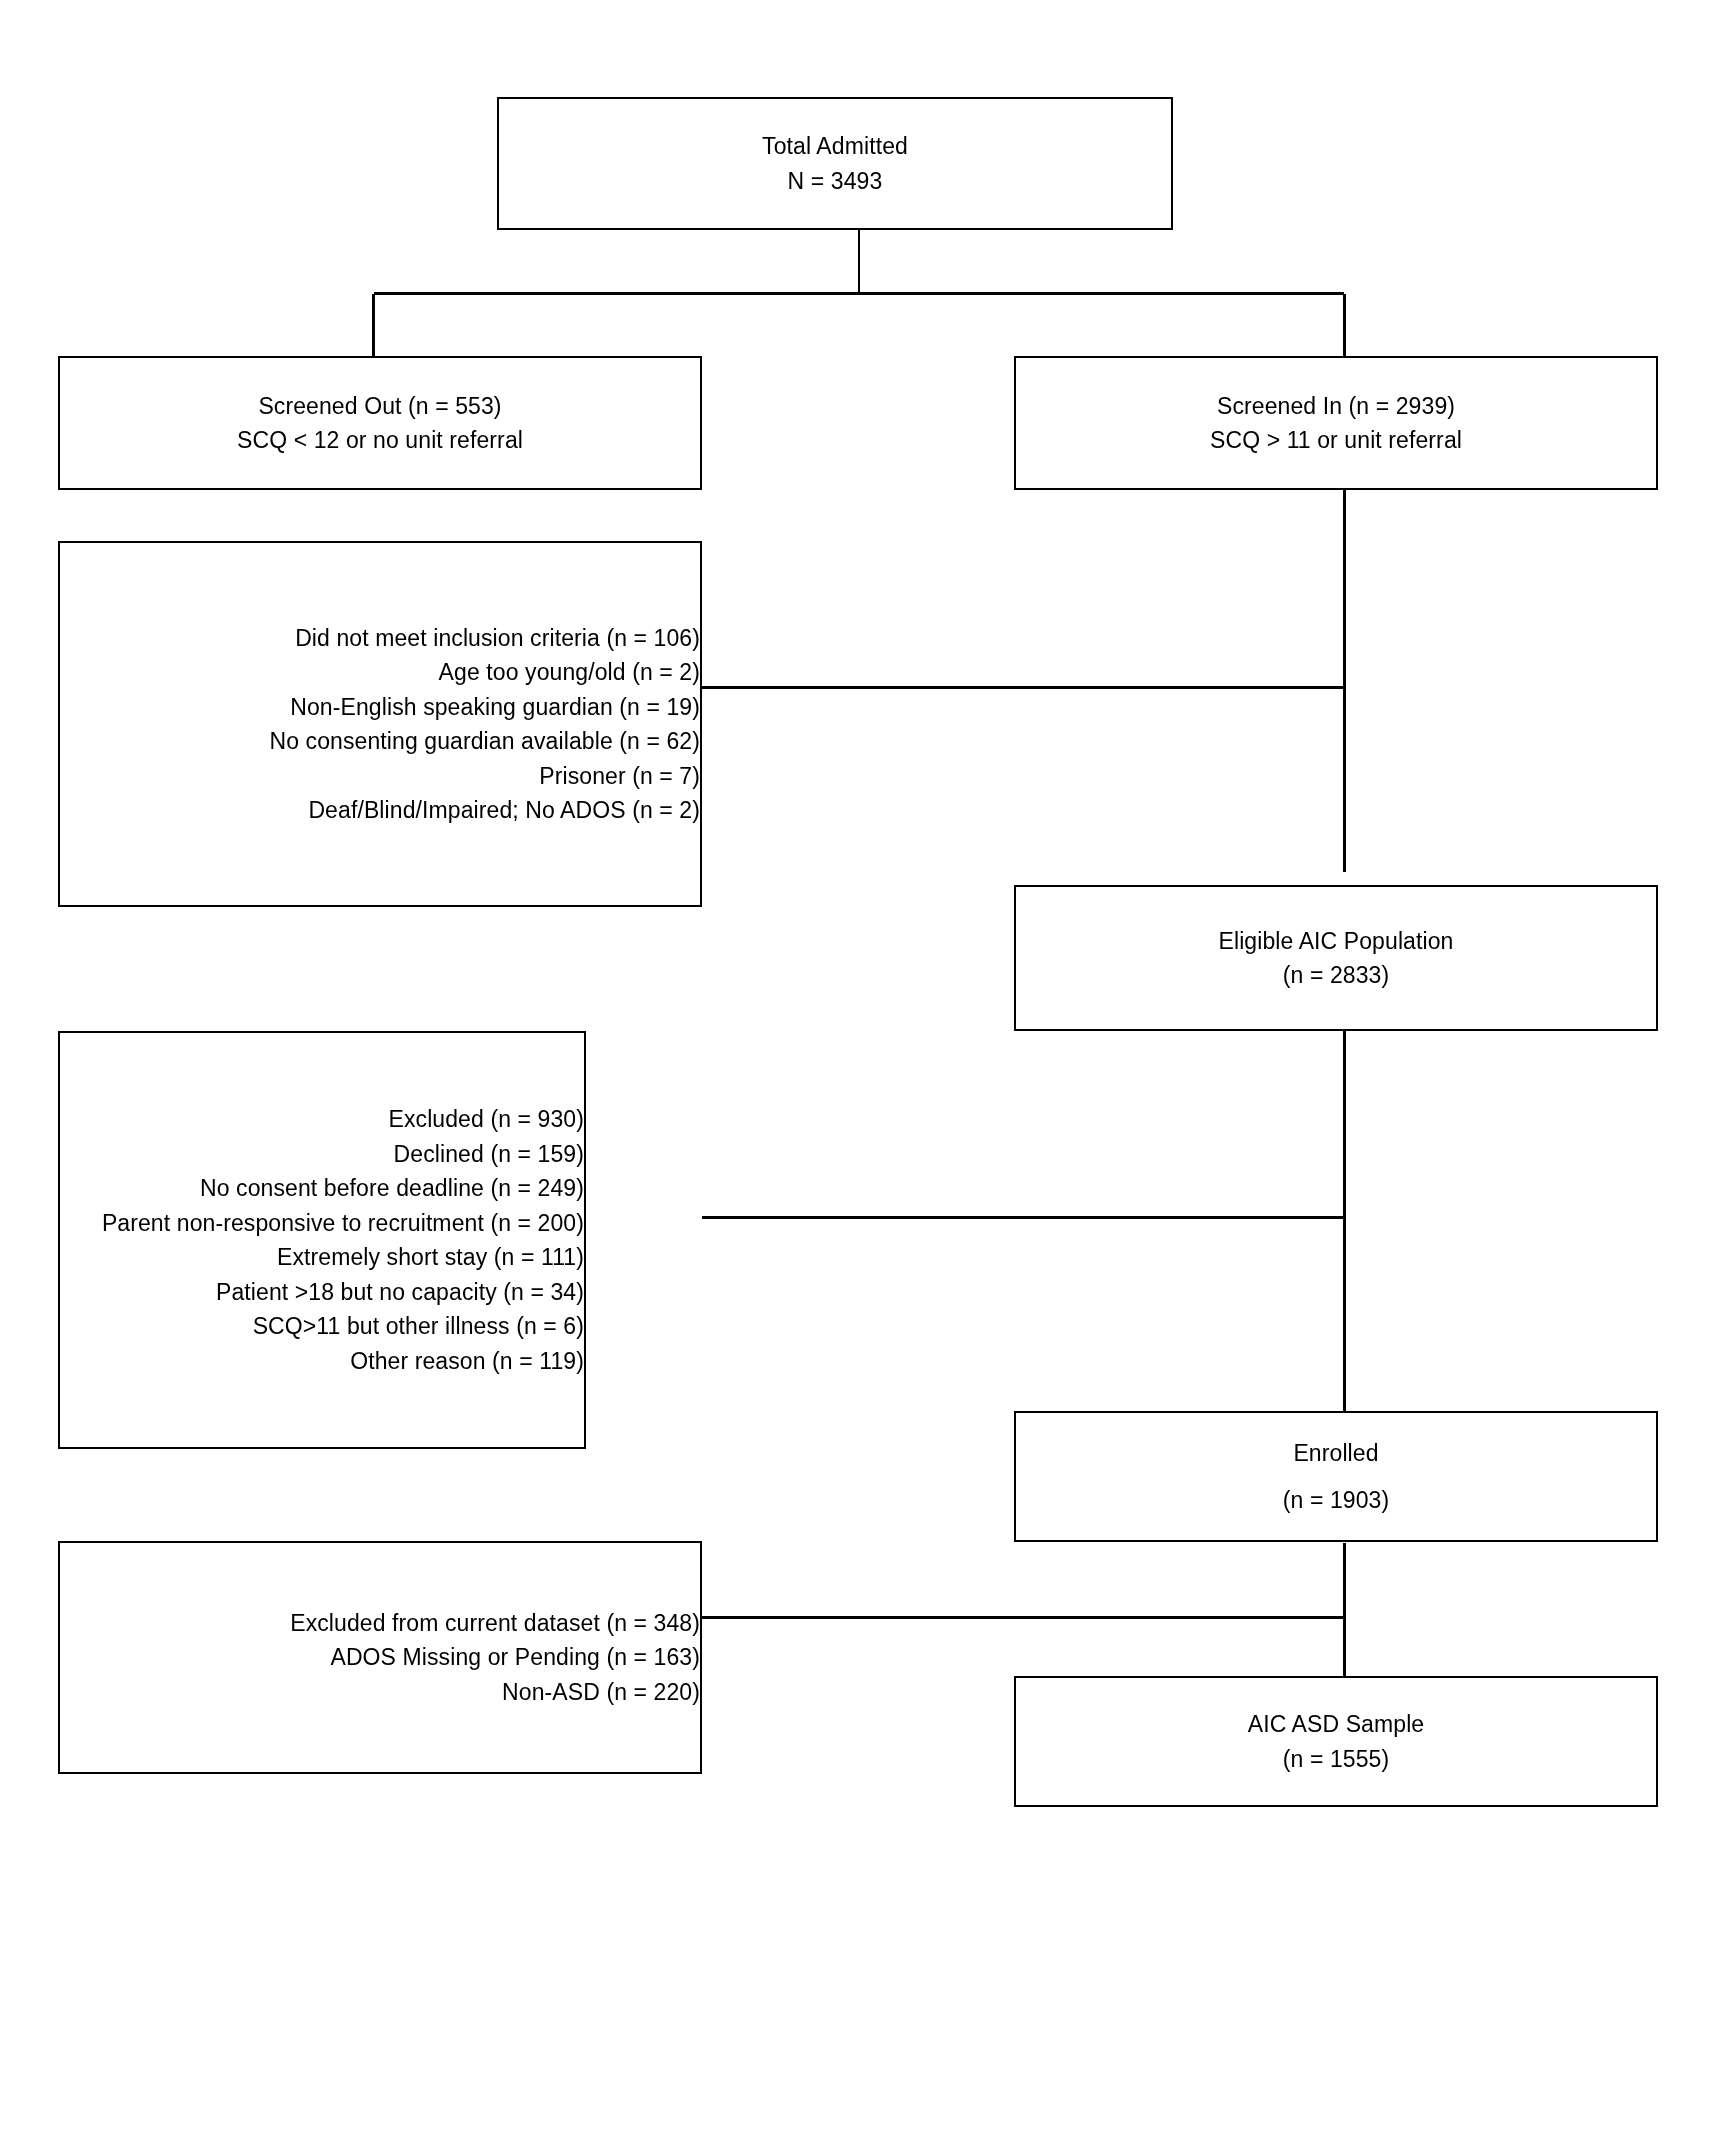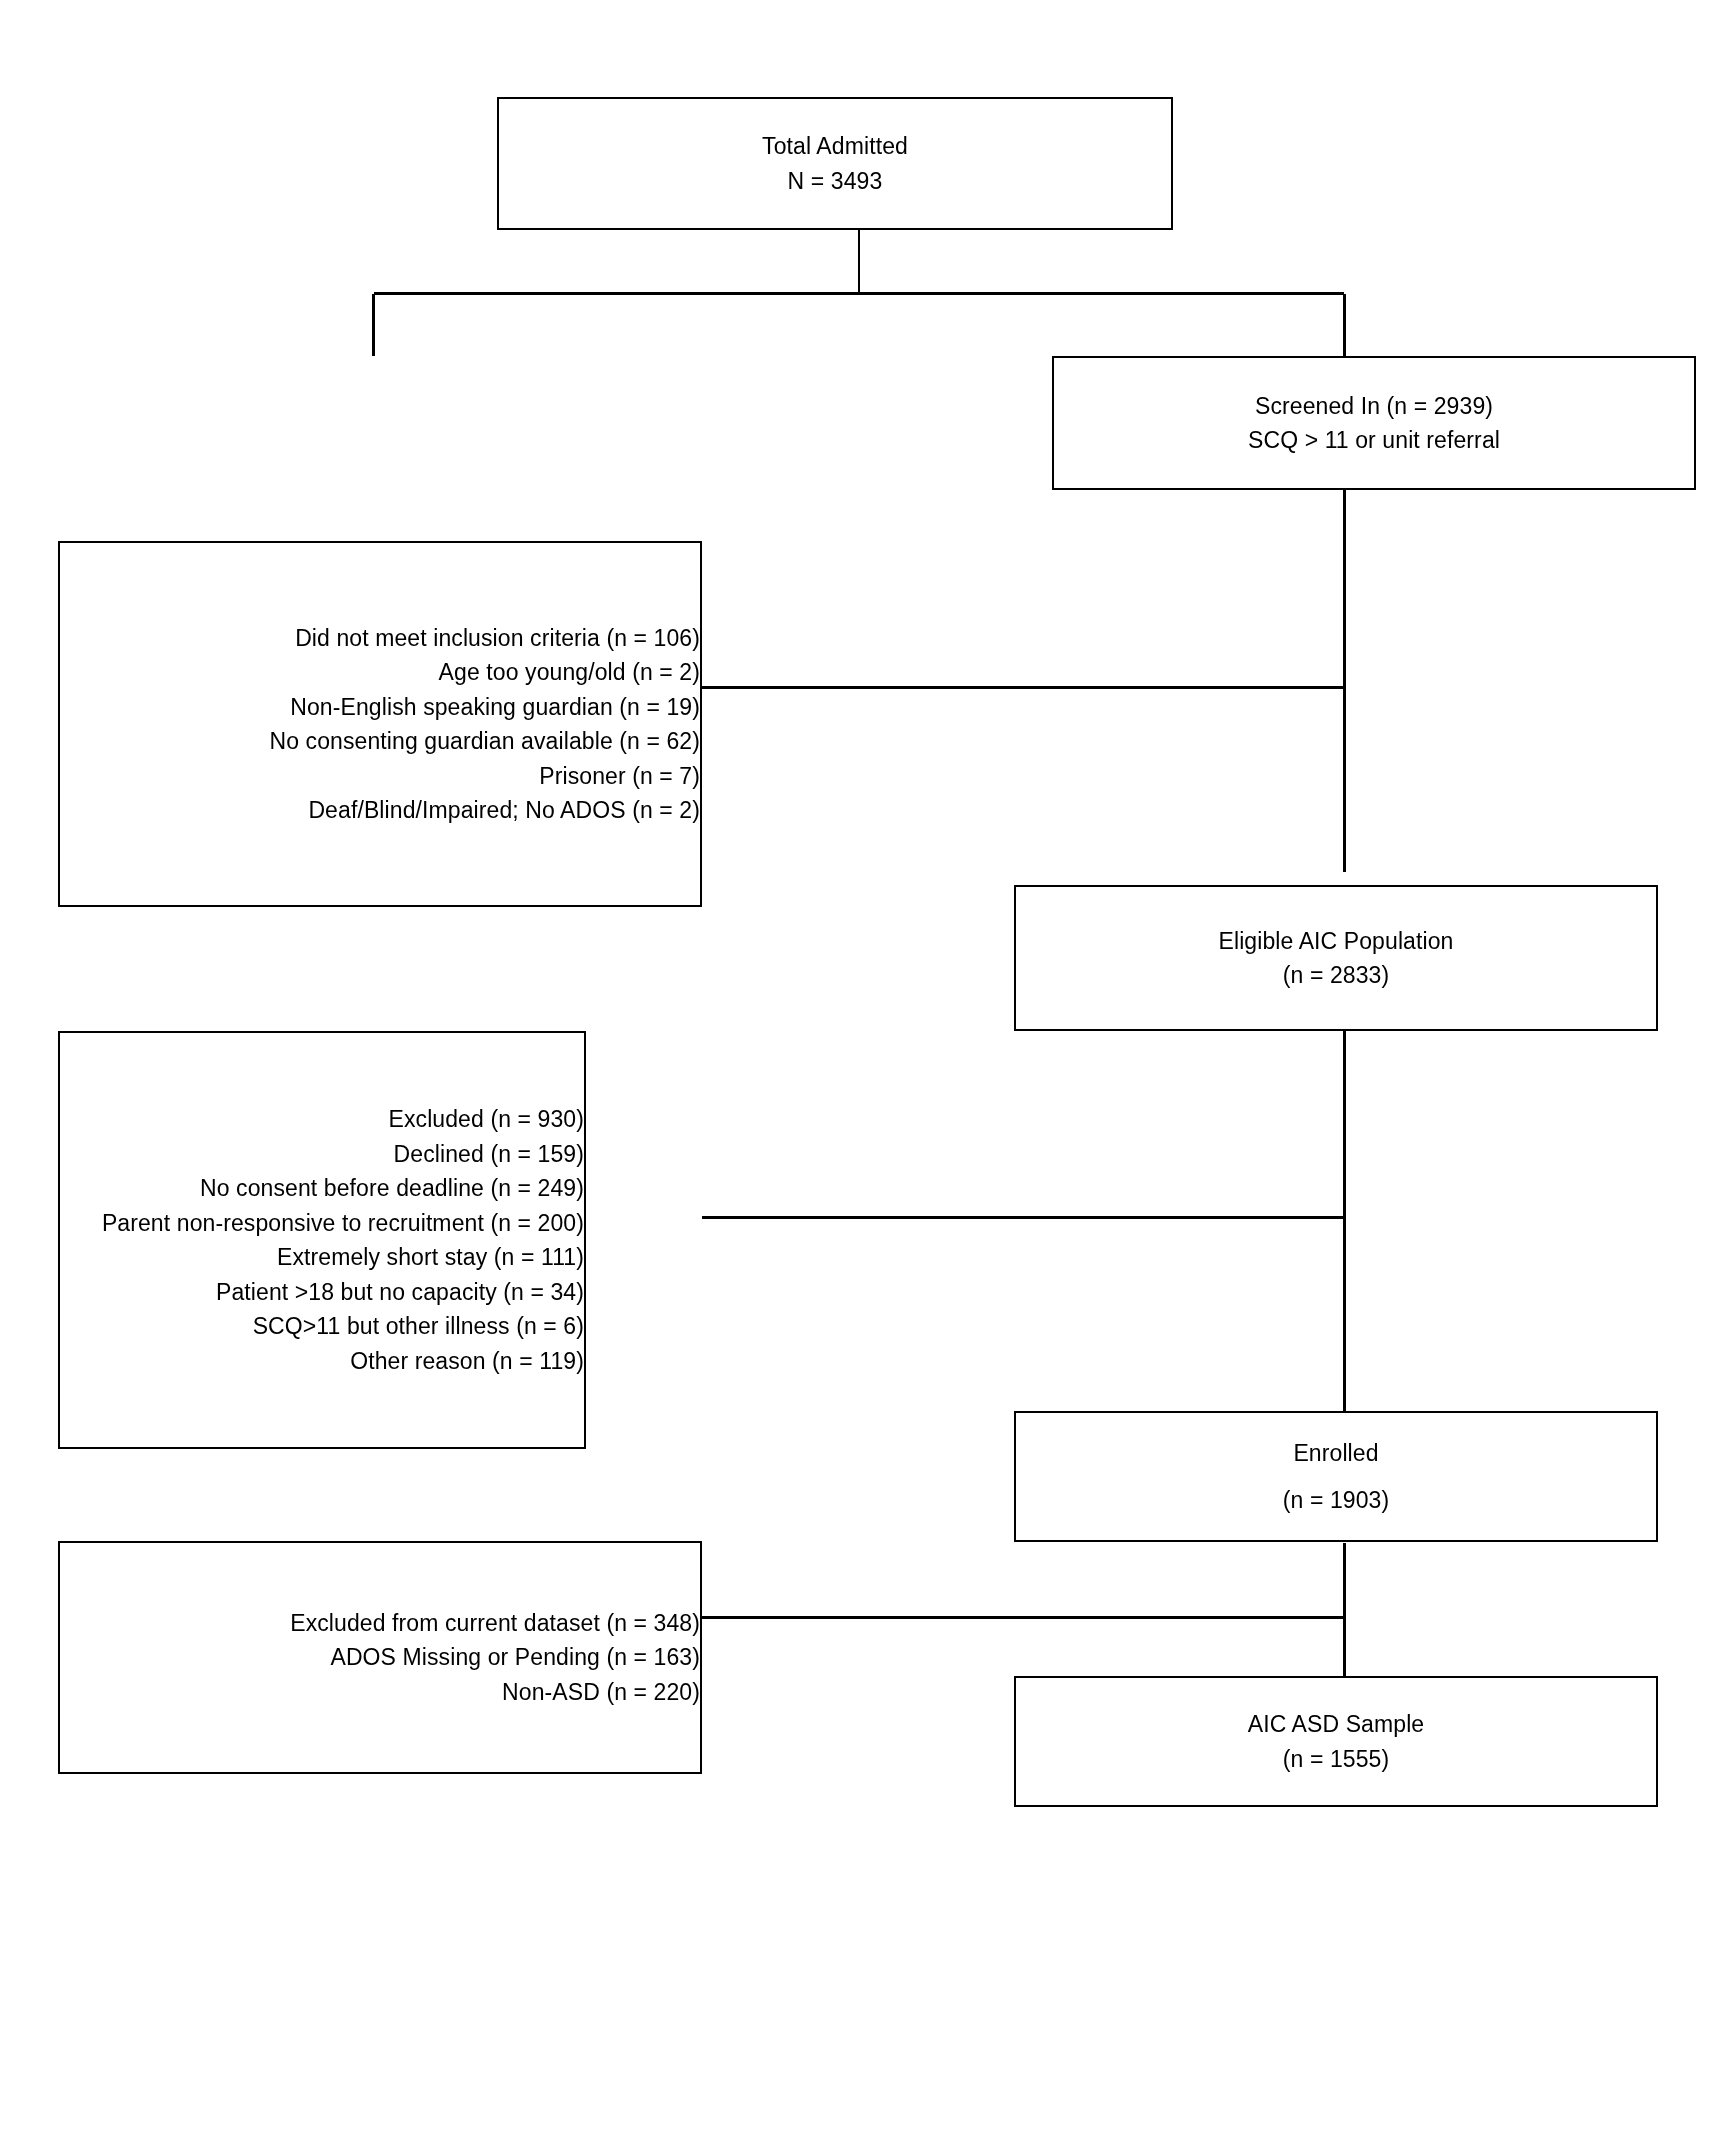--- a/index.html
+++ b/index.html
@@ -84,22 +84,26 @@
 
       <line x1="940" y1="2166" x2="1802" y2="2166"></line>
     </g>
   </svg>
 
   <div class="node centered" style="left:497px; top:97px; width:676px; height:133px;">
     <div class="line">Total Admitted</div>
     <div class="line">N = 3493</div>
   </div>
 
+  <div class="node centered" style="left:58px; top:356px; width:644px; height:134px;">
+    <div class="line">Screened Out (n = 553)</div>
+    <div class="line">SCQ &lt; 12 or no unit referral</div>
+  </div>
 
-  <div class="node centered" style="left:1052px; top:356px; width:644px; height:134px;">
+  <div class="node centered" style="left:1014px; top:356px; width:644px; height:134px;">
     <div class="line">Screened In (n = 2939)</div>
     <div class="line">SCQ &gt; 11 or unit referral</div>
   </div>
 
   <div class="node listy" style="left:58px; top:541px; width:644px; height:366px;">
     <div class="line">Did not meet inclusion criteria (n = 106)</div>
     <div class="line indent">Age too young/old (n = 2)</div>
     <div class="line indent">Non-English speaking guardian (n = 19)</div>
     <div class="line indent">No consenting guardian available (n = 62)</div>
     <div class="line indent">Prisoner (n = 7)</div>

